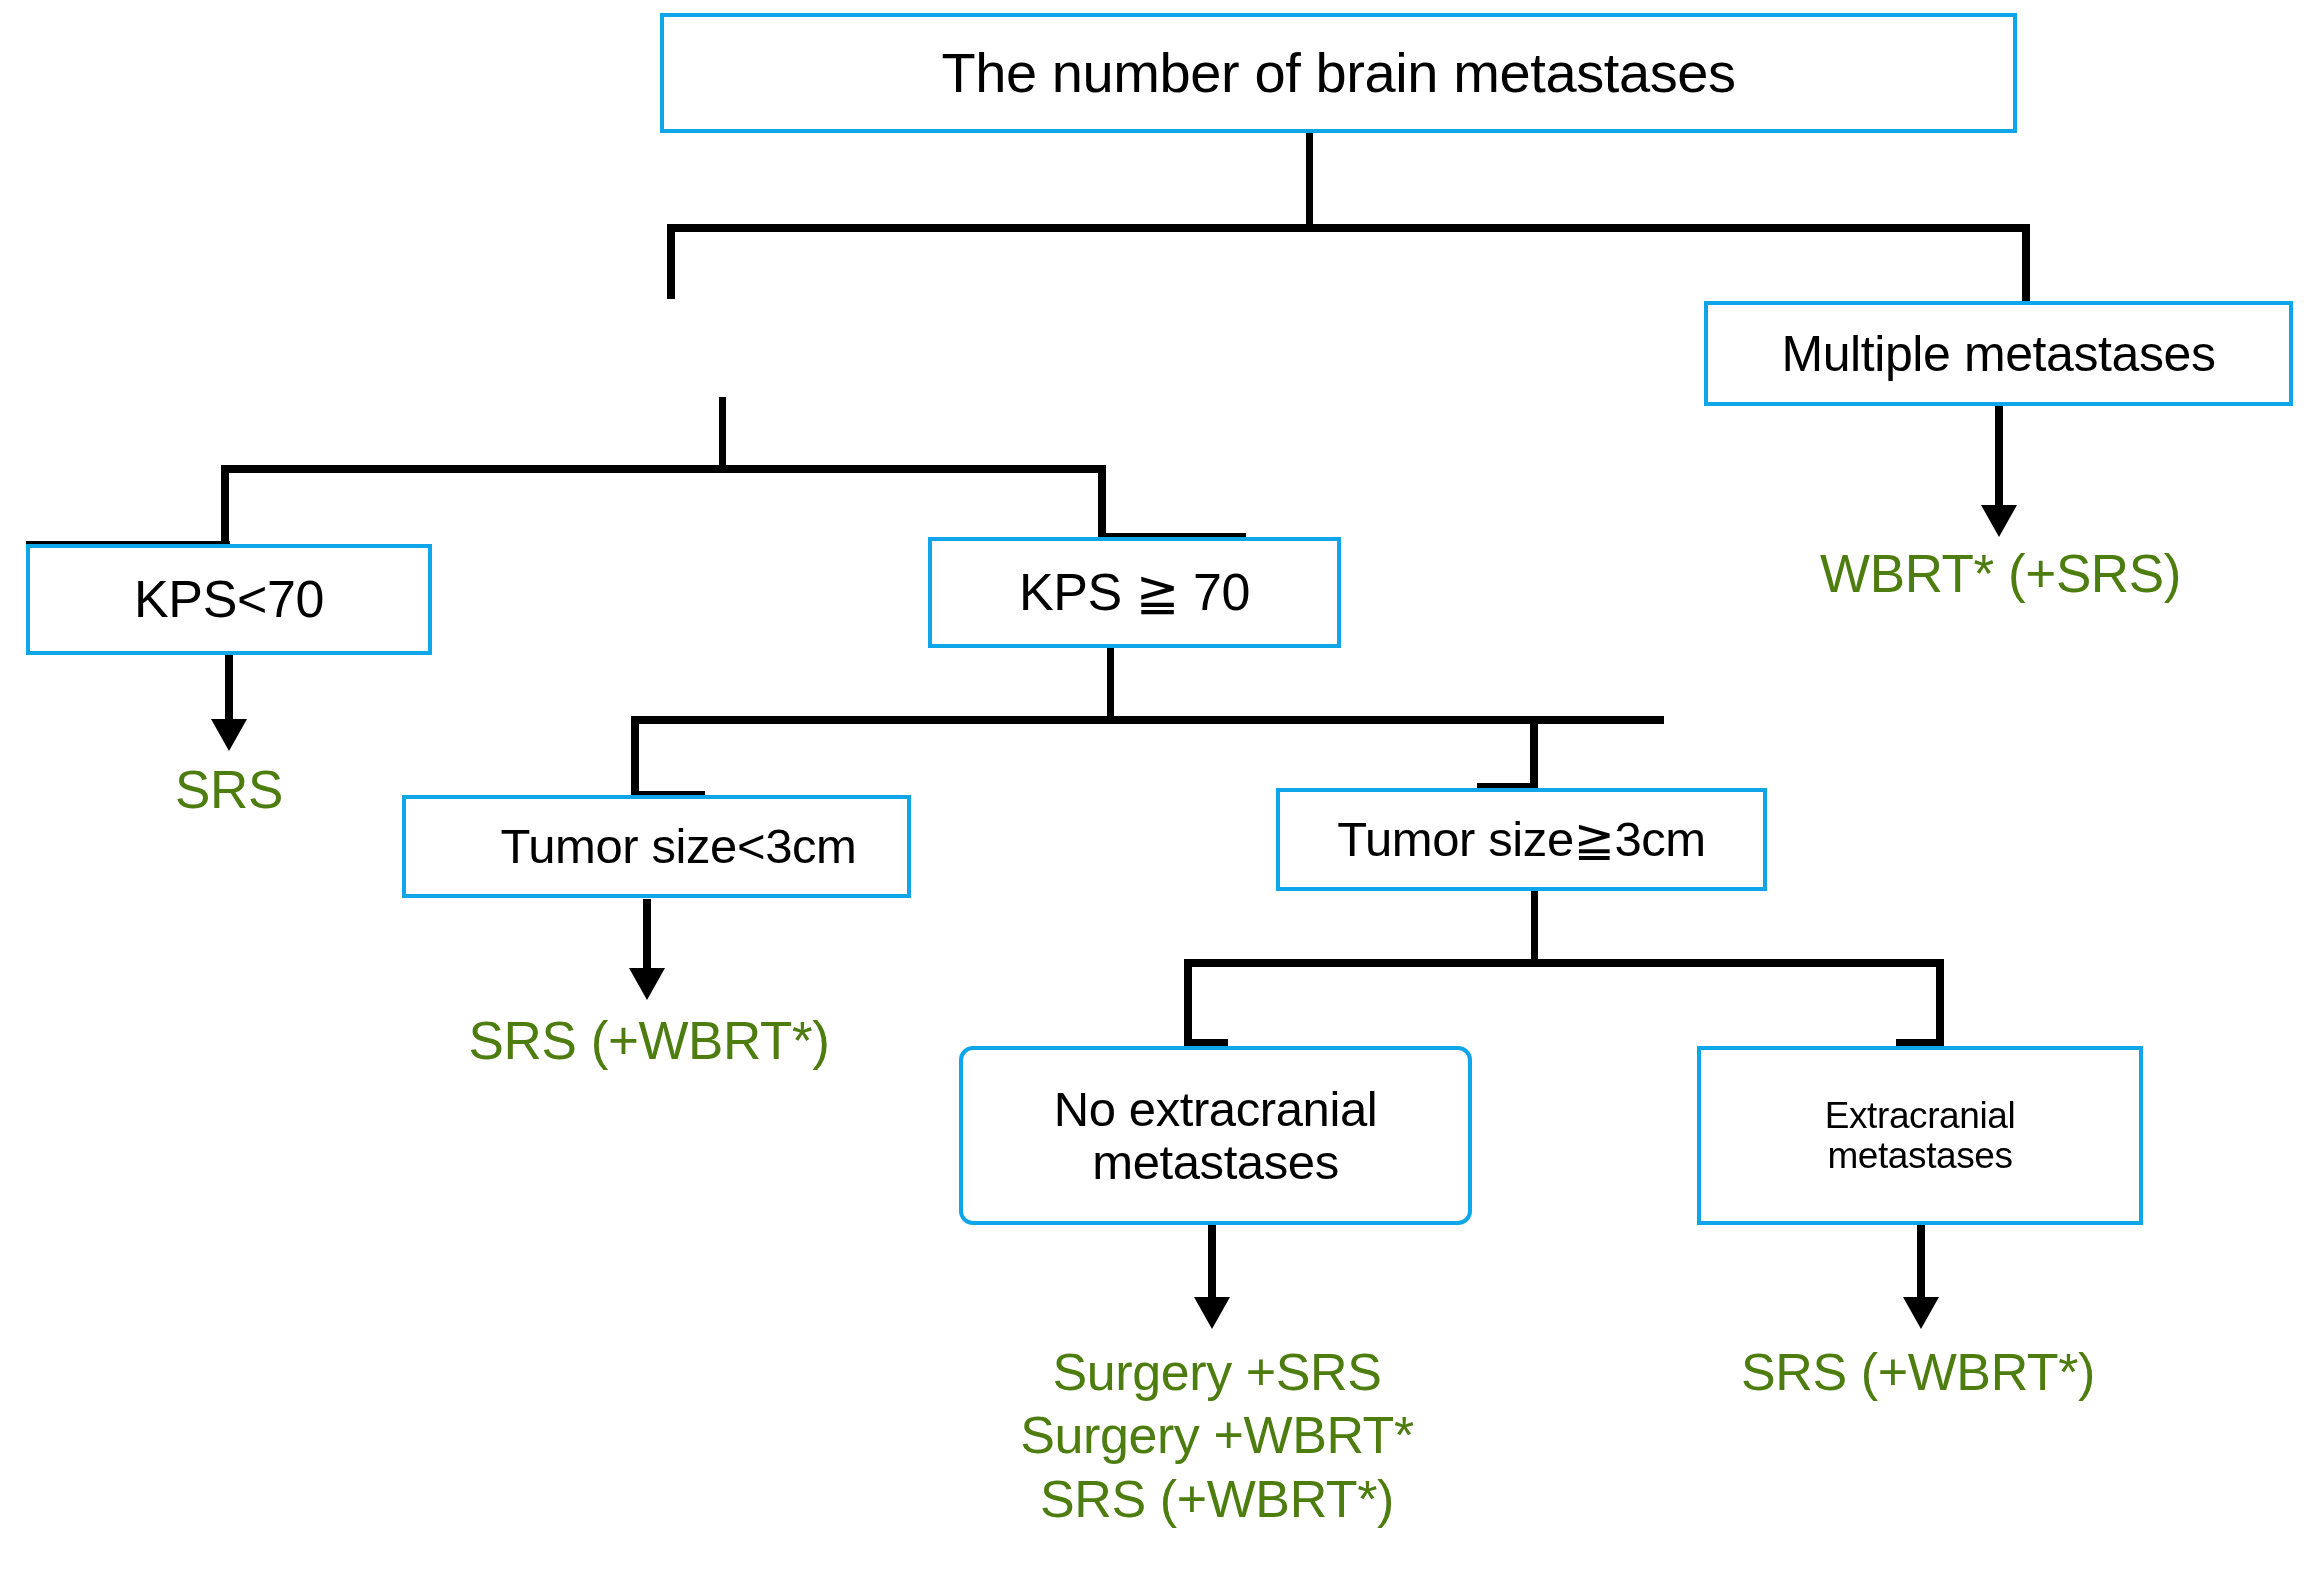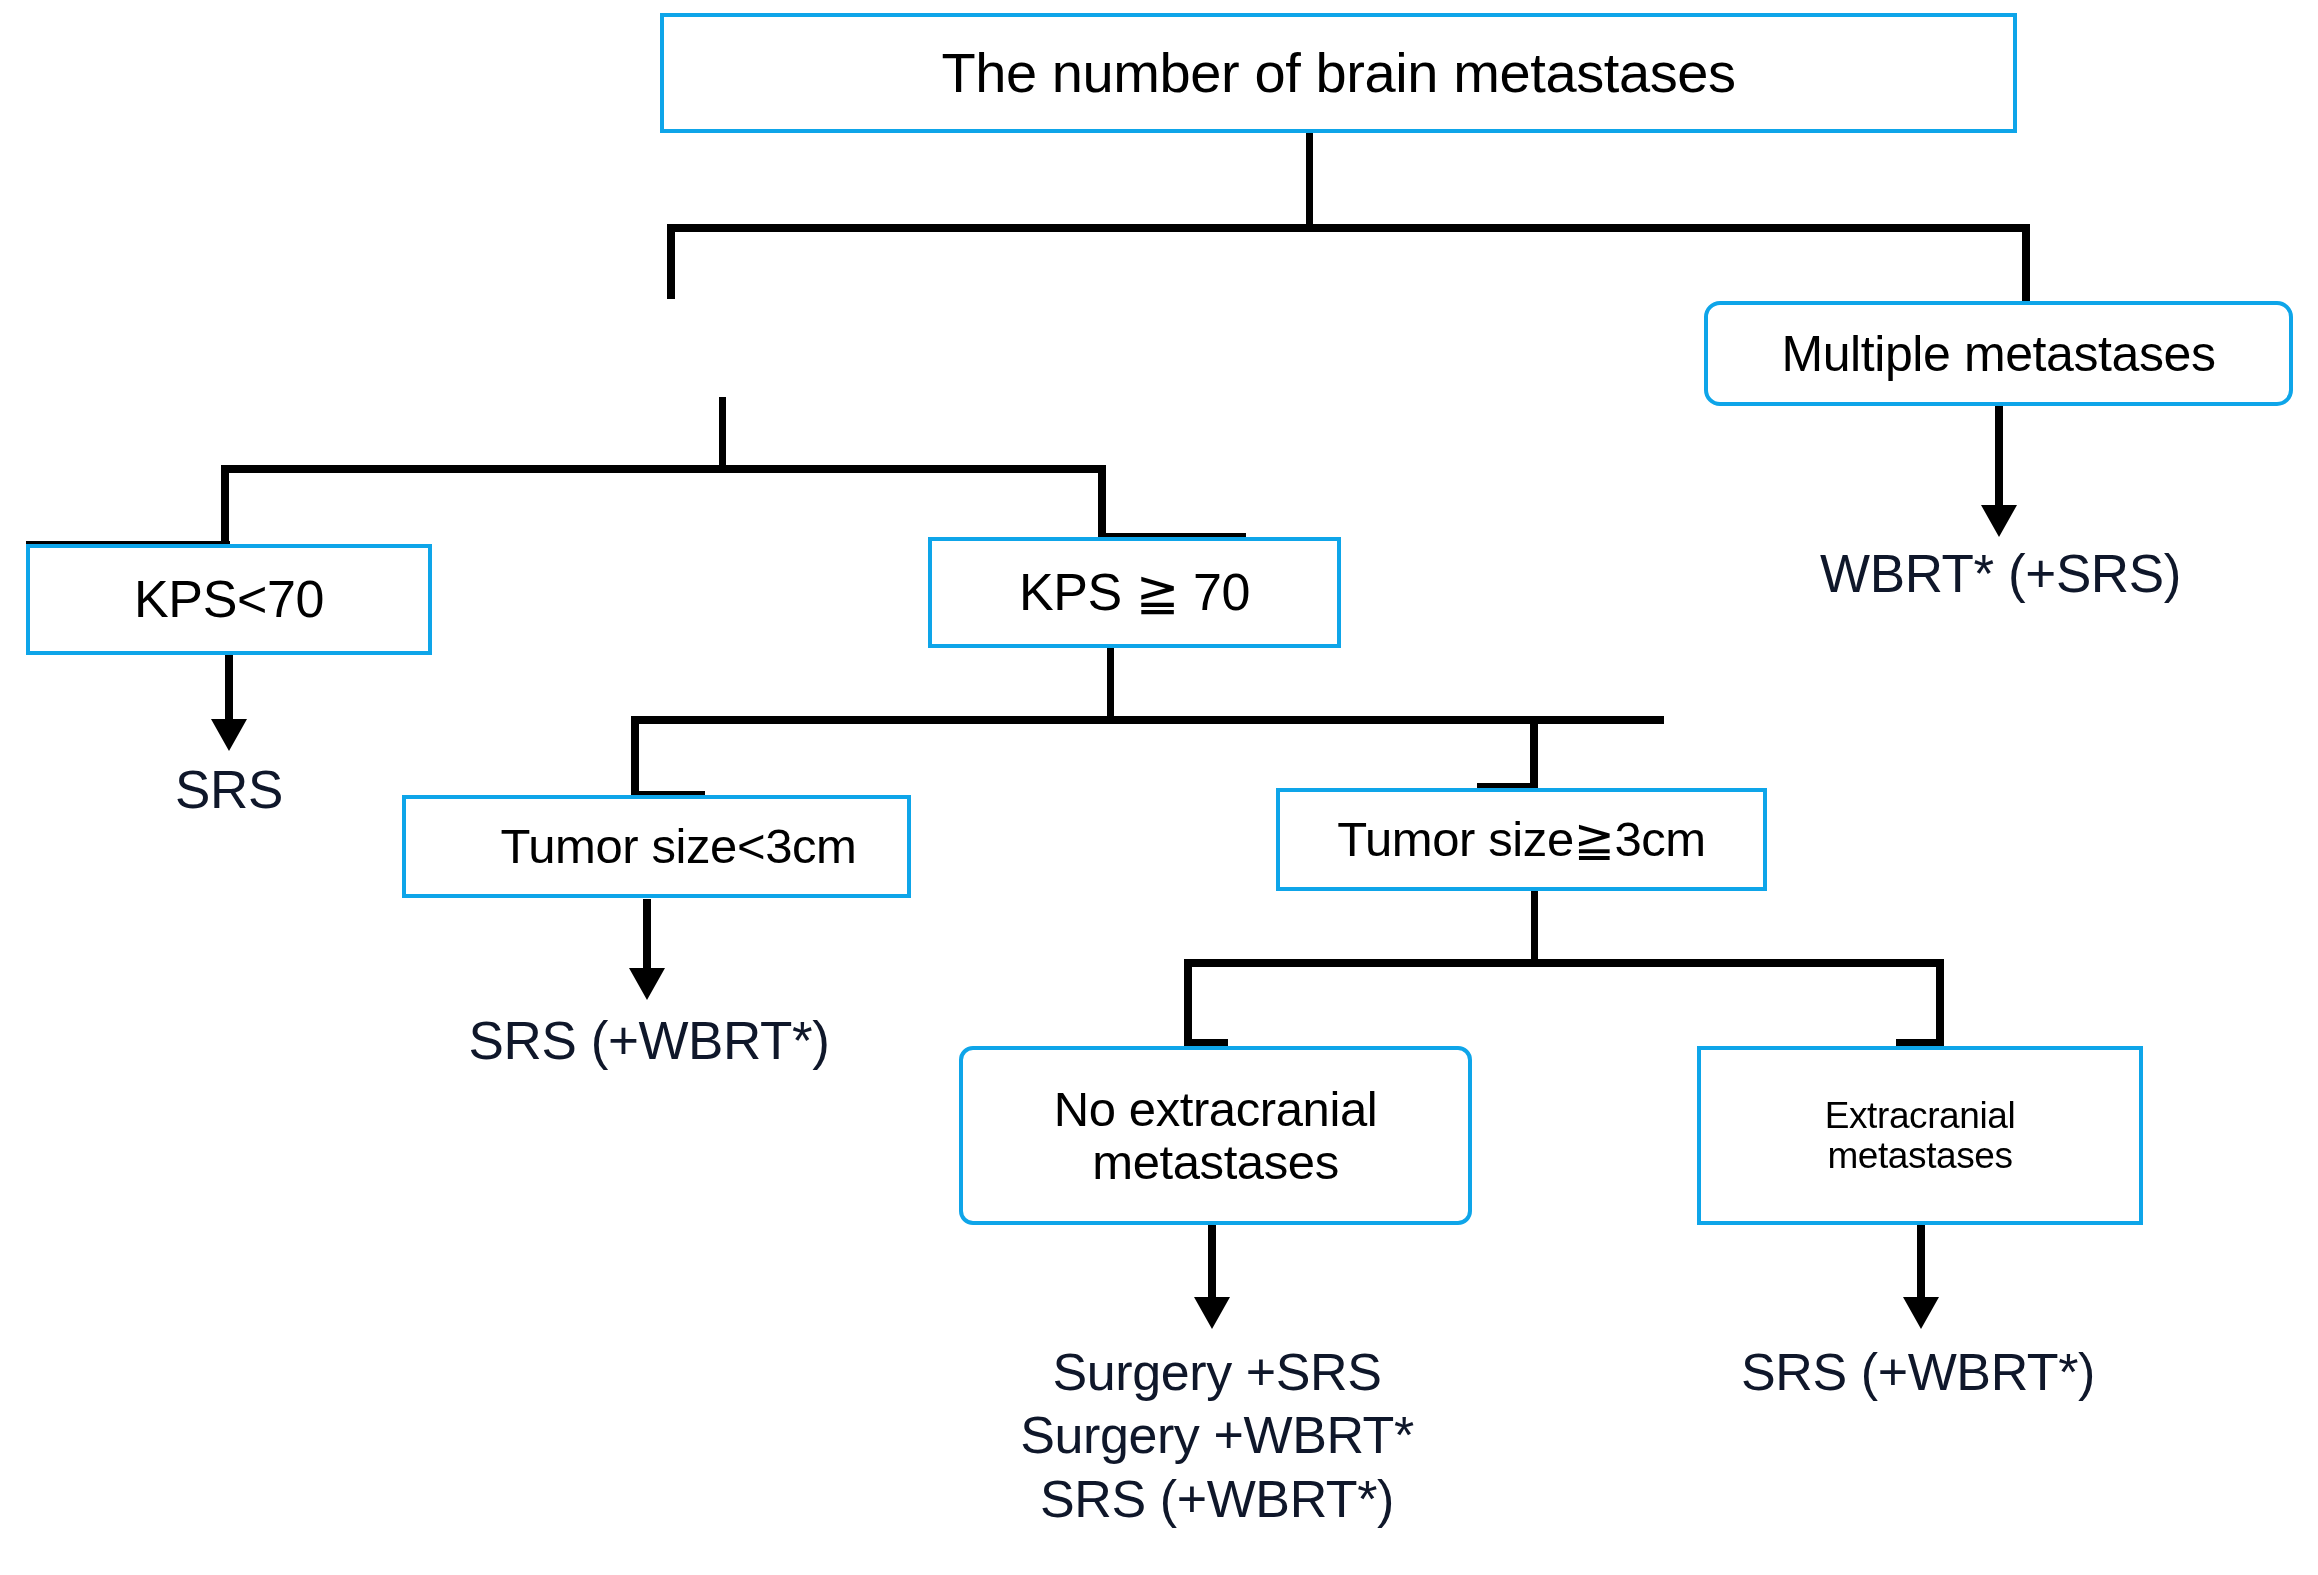--- a/index.html
+++ b/index.html
@@ -32,21 +32,21 @@
   }
   .node .label {
     display: block;
     width: 100%;
     white-space: pre-line;
   }
 
   
   .leaf {
     position: absolute;
-    color: #0f172a;
+    color: #4d7c0f;
     text-align: center;
     line-height: 1.22;
     white-space: pre-line;
     letter-spacing: -0.4px;
   }
 
   
   .vline {
     position: absolute;
     background: #000000;
@@ -77,21 +77,21 @@
 
   <div class="vline" style="left:1306px; top:133px; width:6.6px; height:97px;"></div>
 
   <div class="hline" style="left:667px; top:224px; width:1363px; height:8px;"></div>
 
   <div class="vline" style="left:667px; top:224px; width:8px; height:75px;"></div>
 
   <div class="vline" style="left:2022px; top:224px; width:8px; height:83px;"></div>
 
 
-  <div class="node" style="left:1704px; top:301px; width:589px; height:105px; font-size:50px;border-radius:16px;">
+  <div class="node" style="left:1704px; top:301px; width:589px; height:105px; font-size:50px;">
     <span class="label">Multiple metastases</span>
   </div>
 
   <div class="vline" style="left:1995px; top:406px; width:8px; height:103px;"></div>
   <div class="arrowhead" style="left:1981px; top:505px;"></div>
   <div class="leaf" style="left:1737px; top:542px; width:527px; font-size:53px;">WBRT* (+SRS)</div>
 
   <div class="vline" style="left:719px; top:397px; width:6.6px; height:74px;"></div>
   <div class="hline" style="left:221px; top:465px; width:885px; height:8px;"></div>
   <div class="vline" style="left:221px; top:465px; width:8px; height:83px;"></div>

